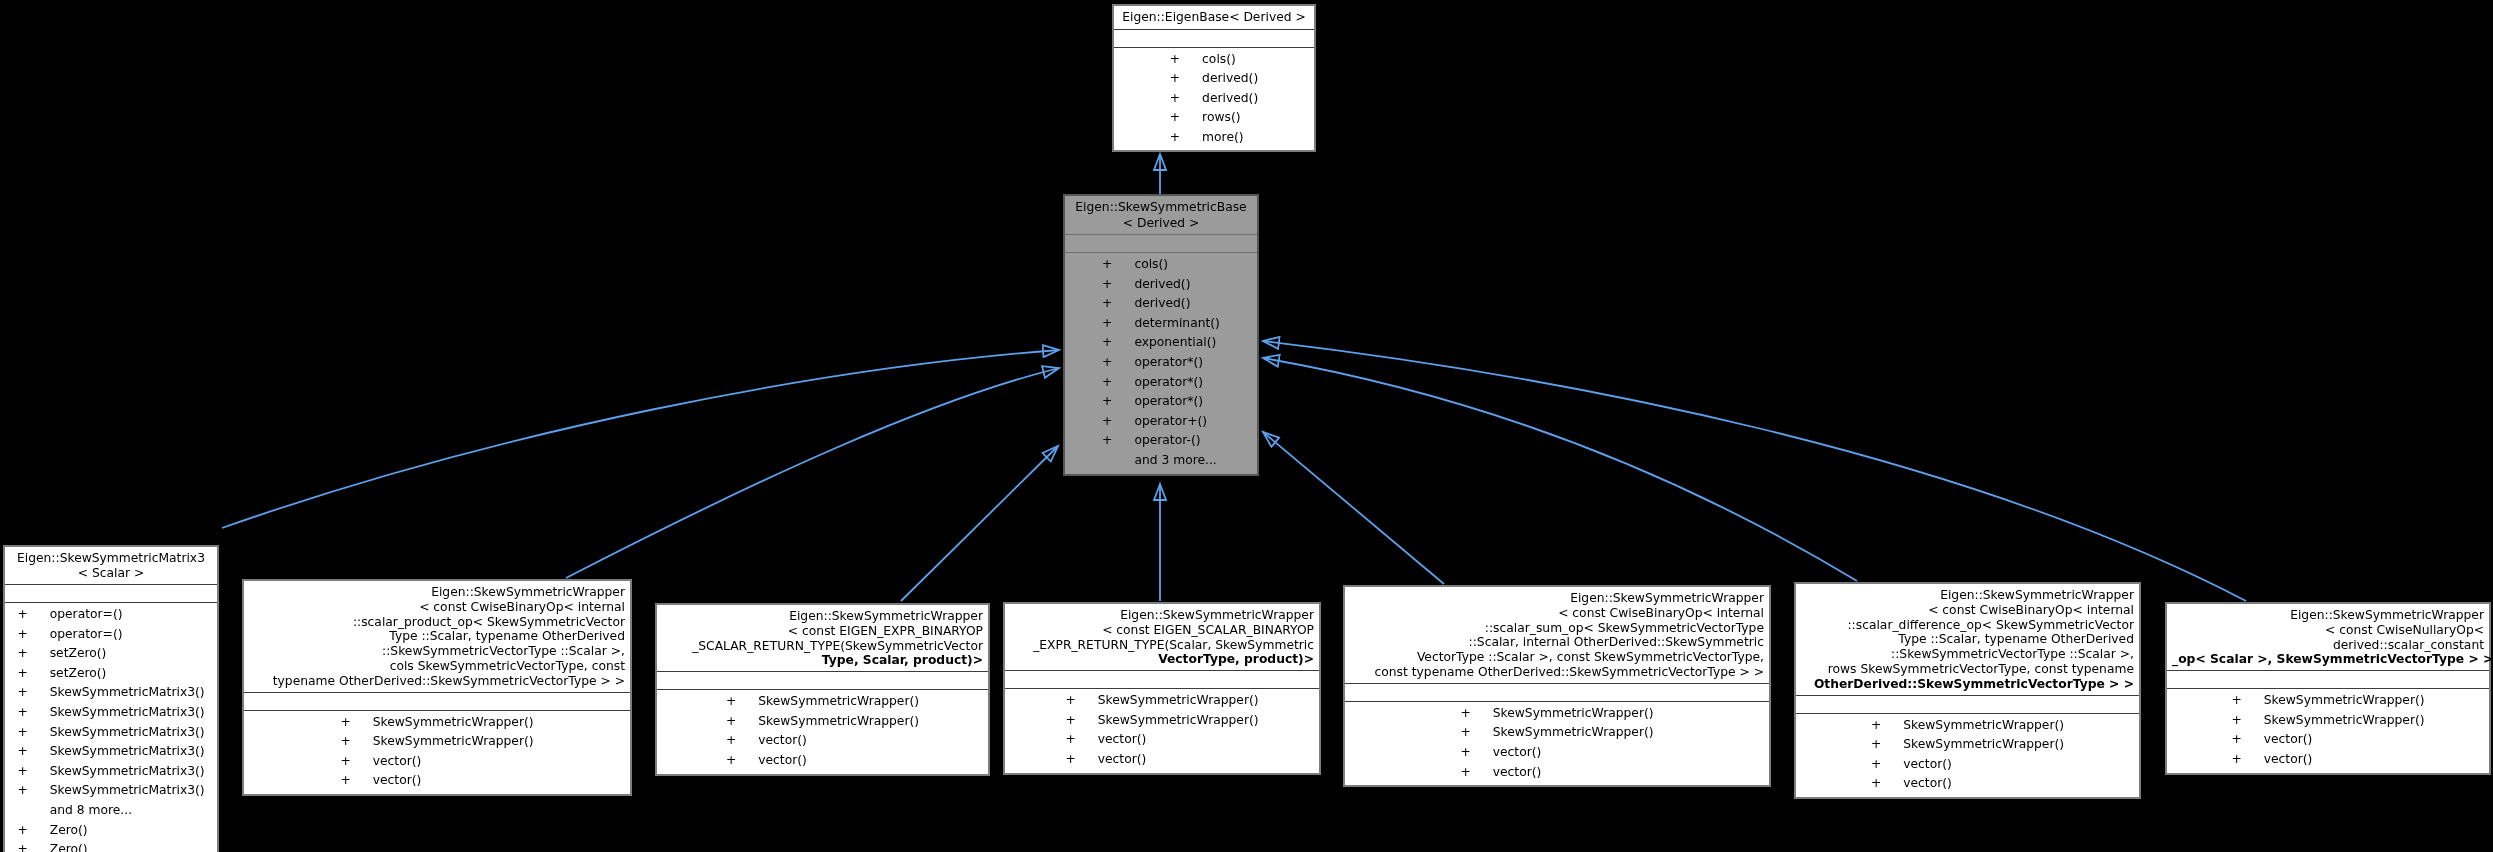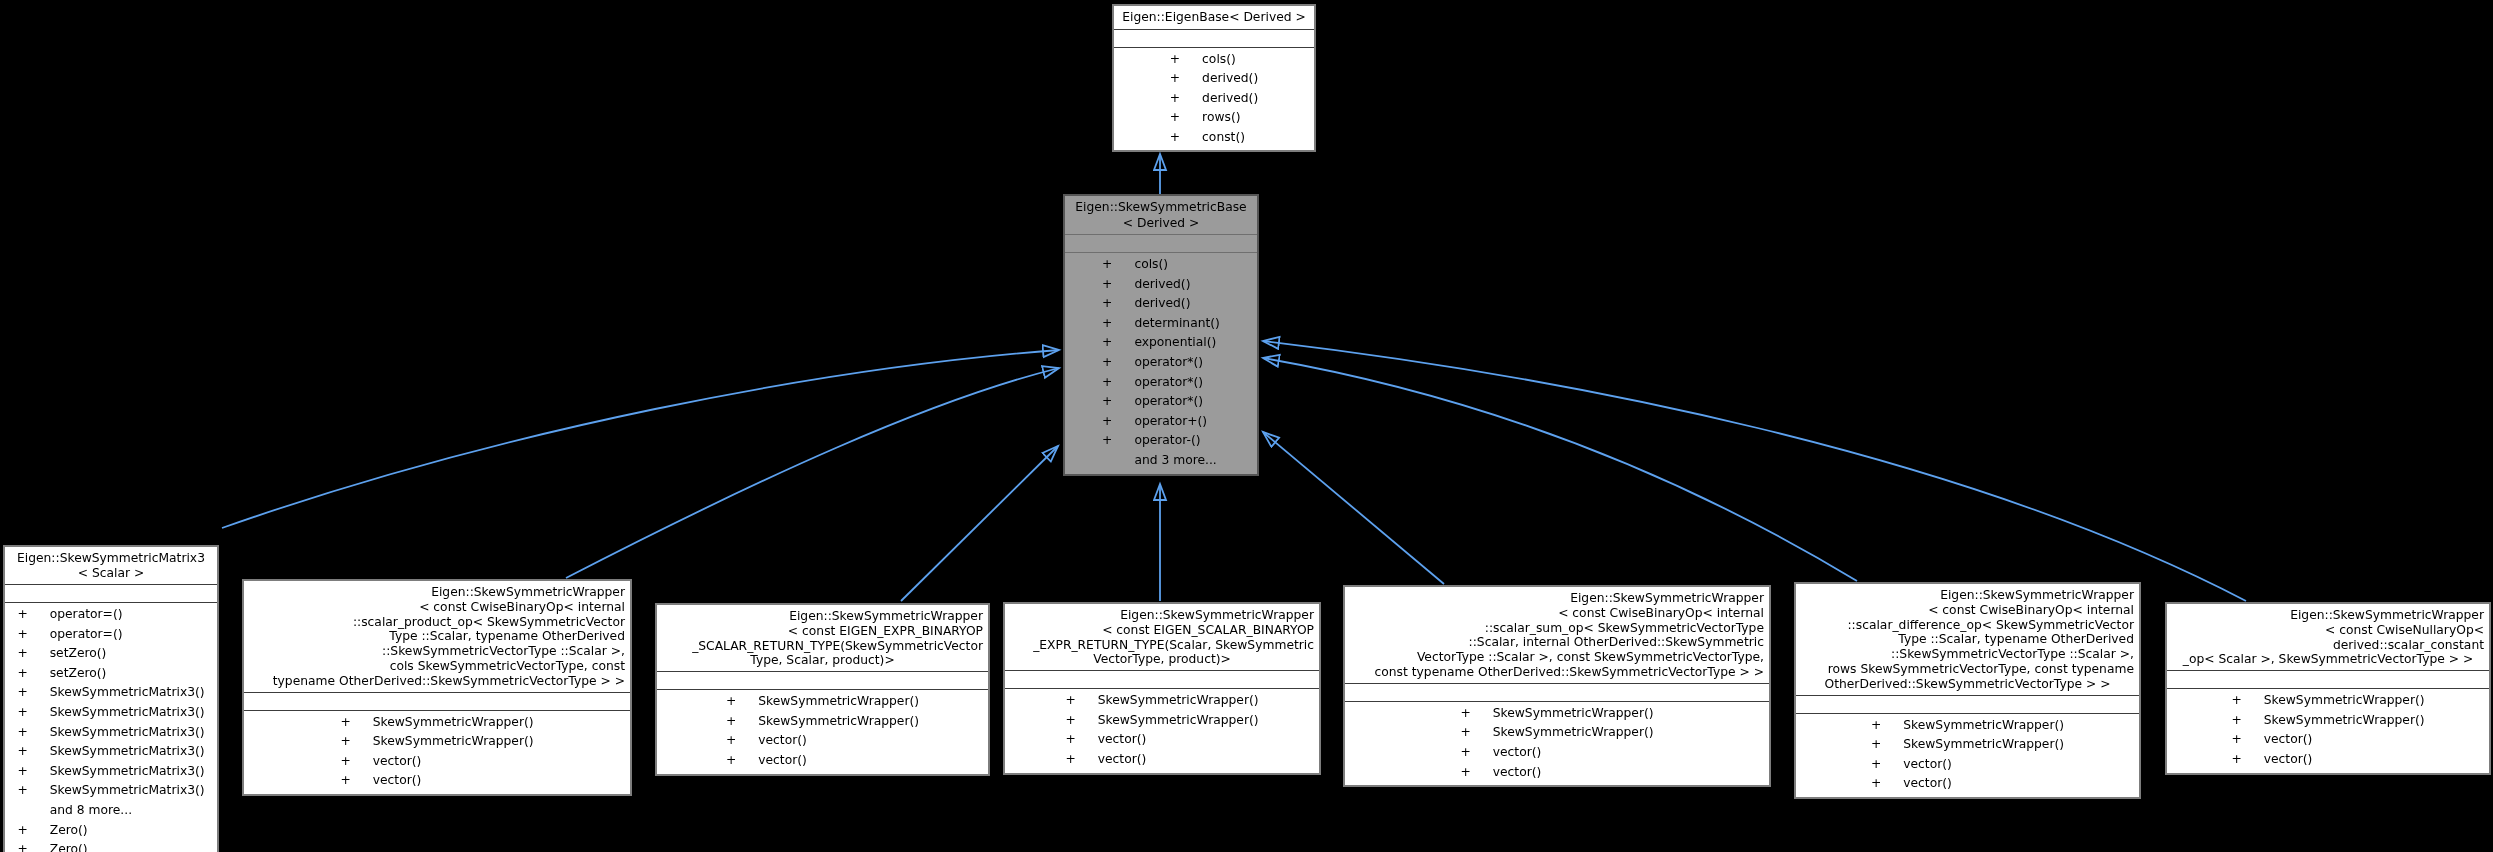--- a/index.html
+++ b/index.html
@@ -12,21 +12,21 @@
          font-family:"DejaVu Sans","Liberation Sans",sans-serif;color:var(--txt);}
   .arrows{position:absolute;left:0;top:0;width:2493px;height:852px;}
   .arrows path{fill:none;stroke:var(--arrow);stroke-width:1.8px;}
   .node{position:absolute;background:var(--node-fill);border:2px solid var(--node-border);
         font-size:12.3px;line-height:15.5px;cursor:pointer;}
   .node.hl{background:var(--hl-fill);border-color:var(--hl-border);}
   .title{padding:4px 5px 3px 5px;text-align:center;}
   .node.hl .title{border-bottom:none;}
   .tline{white-space:nowrap;}
   .t-left .tline{text-align:right;line-height:14.8px;}
-  .t-center-last .tline:last-child{text-align:center;}
+  .t-center-last .tline:last-child{text-align:right;font-weight:bold;}
   .t-big2 .tline{line-height:15px;}
   .attrs{height:19px;border-top:1.5px solid var(--sep);border-bottom:1.5px solid var(--sep);}
   .node.hl .attrs{border-color:var(--hl-sep);}
   .methods{padding:2px 4px 3px 4px;}
   .mtable{display:table;margin:0 auto;border-spacing:0;}
   .mrow{display:table-row;}
   .plus,.mname{display:table-cell;height:19.6px;vertical-align:middle;white-space:nowrap;}
   .plus{padding-right:22px;text-align:center;min-width:9px;}
   
   #n-eigenbase {left:1112px;top:4px;  width:204px;}
@@ -80,21 +80,21 @@
           <div class="mrow">
             <span class="plus">+</span>
             <span class="mname">derived()</span>
           </div>
           <div class="mrow">
             <span class="plus">+</span>
             <span class="mname">rows()</span>
           </div>
           <div class="mrow">
             <span class="plus">+</span>
-            <span class="mname">const()</span>
+            <span class="mname">more()</span>
           </div>
         </div>
     </div>
   </div>
 
   <div class="node hl" id="n-base">
     <div class="title">
 
     <div class="tline">Eigen::SkewSymmetricBase</div>
         <div class="tline">&lt; Derived &gt;</div>

